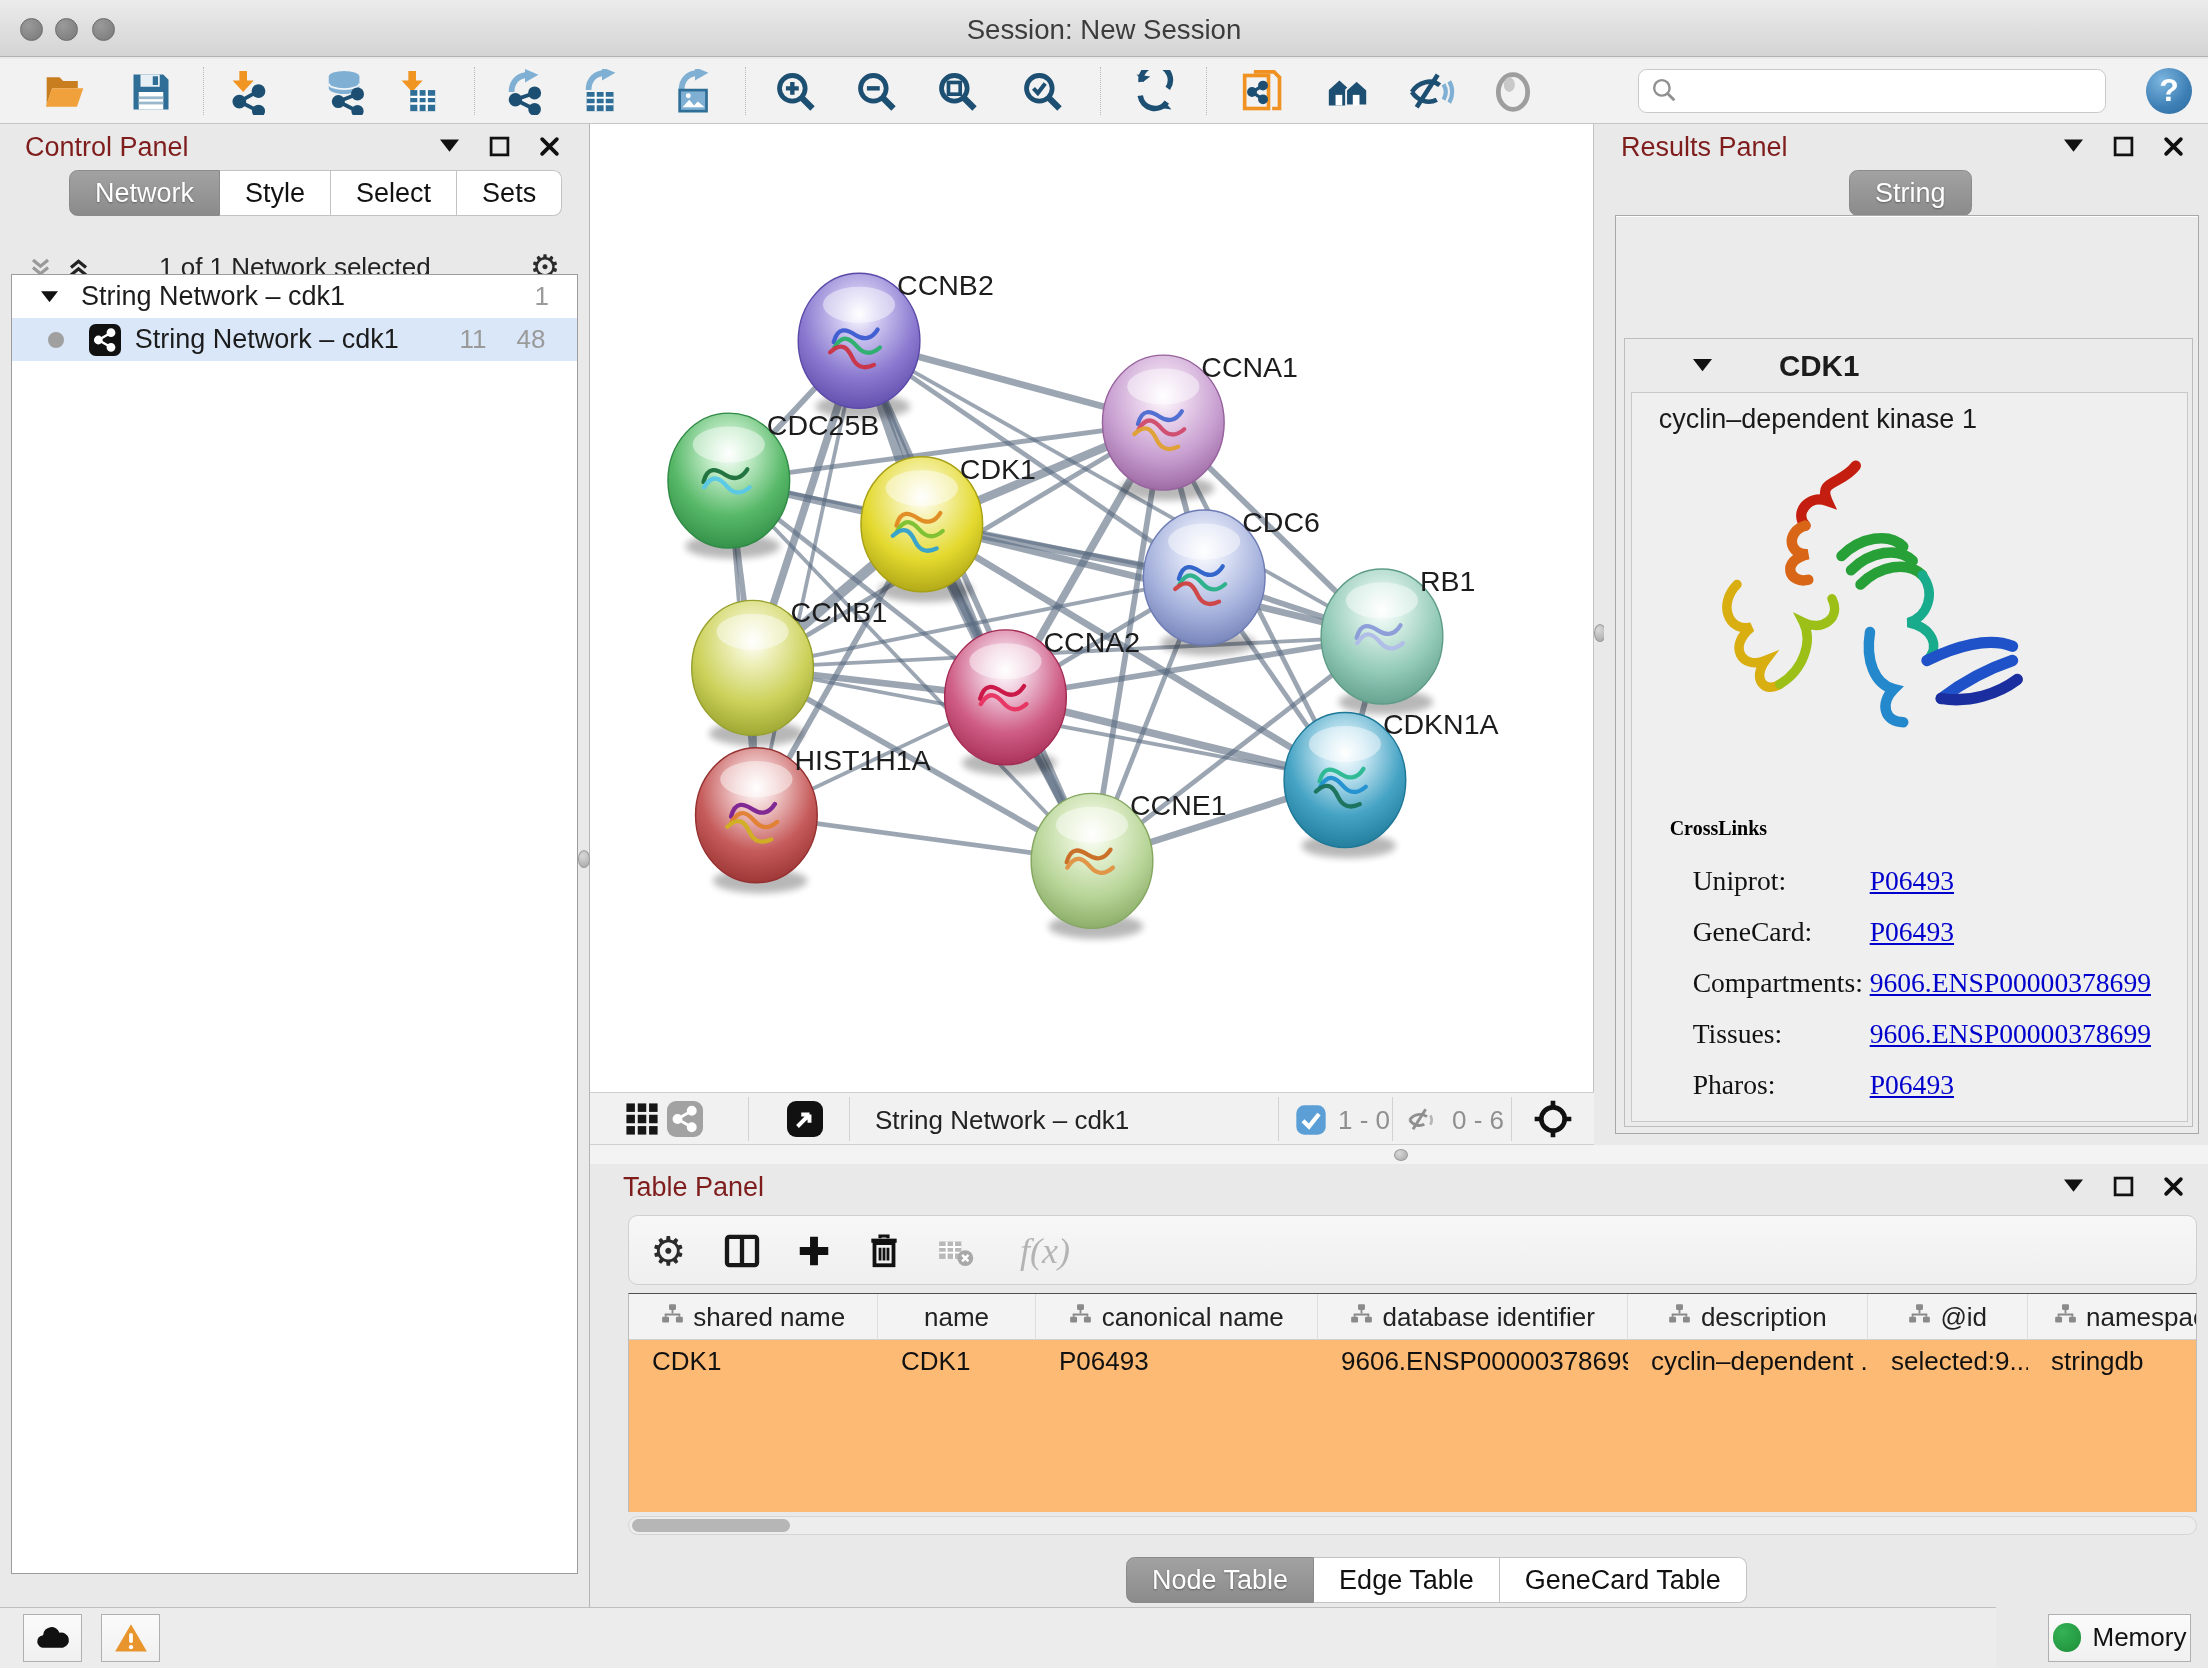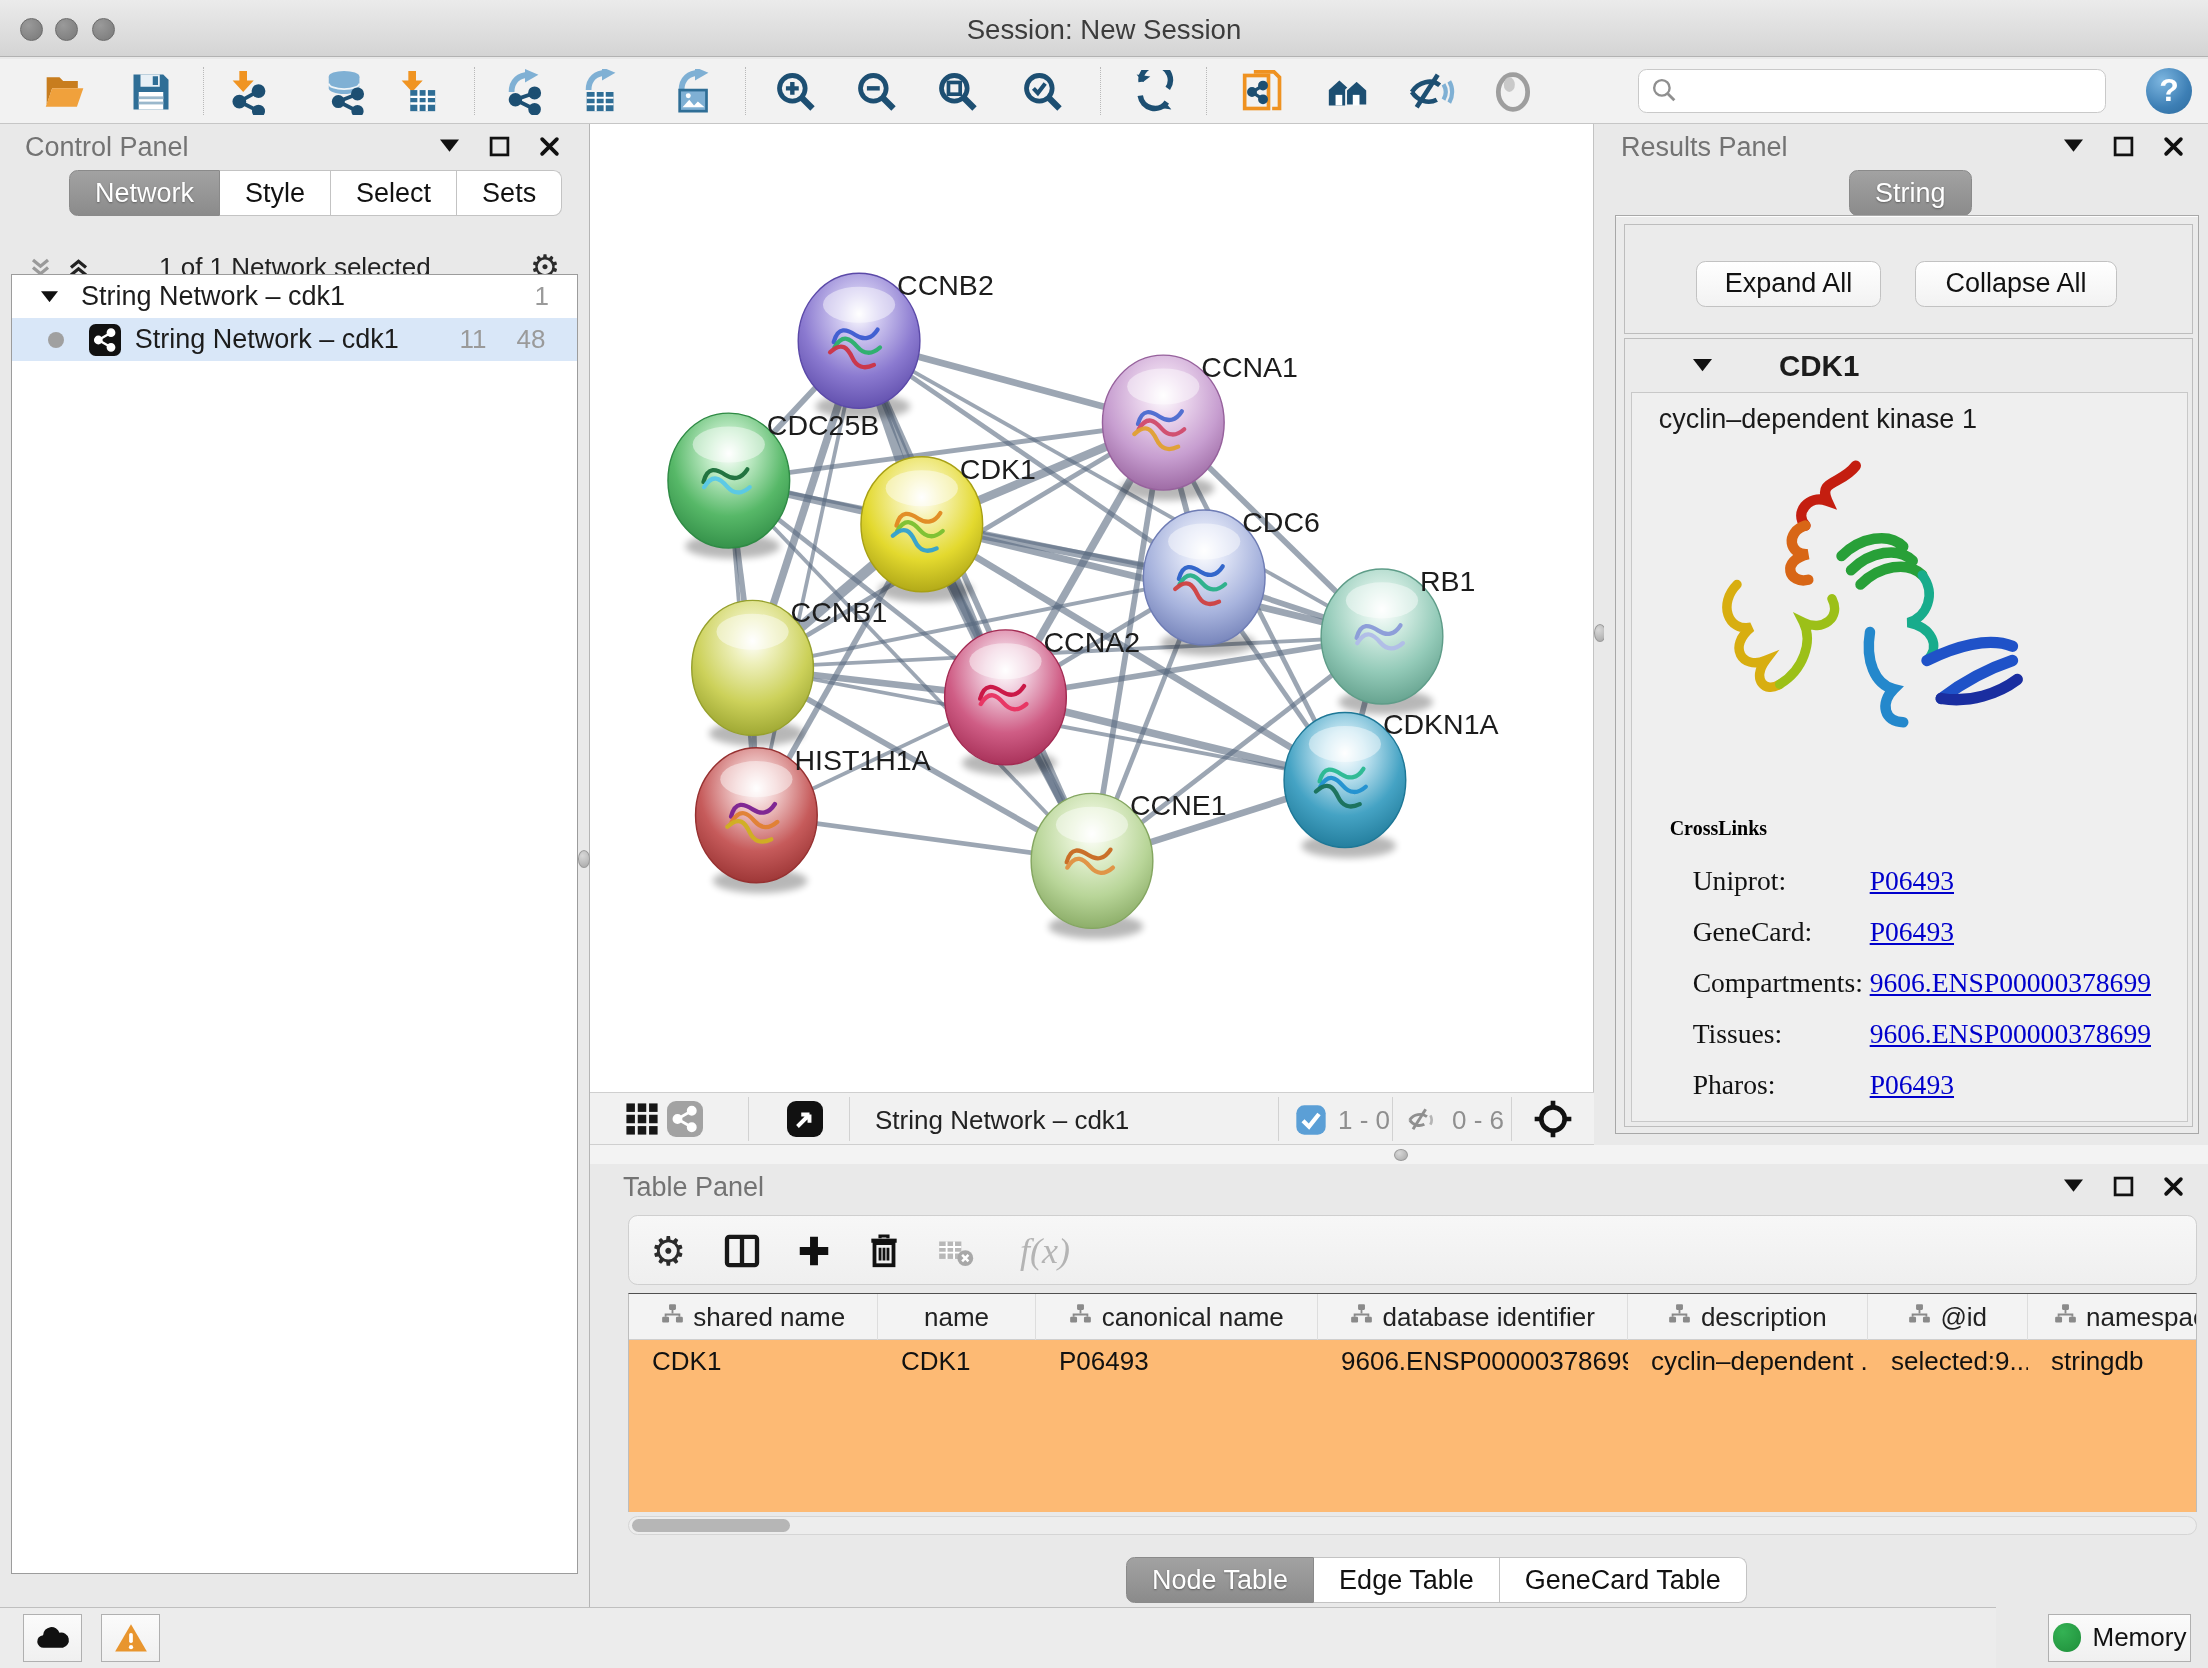--- a/index.html
+++ b/index.html
@@ -23,21 +23,21 @@
     align-items:center; justify-content:center; }
   .tb-sep { position:absolute; top:7.6px; height:48px; border-left:1.9px dotted #b9b9b9; }
   .searchbox { position:absolute; left:1638px; top:9.5px; width:468px; height:44px;
     background:#fff; border:1px solid #c9c9c9; border-radius:8.6px; display:flex; align-items:center; }
   .searchbox input { border:none; outline:none; flex:1; height:38px; font-size:25px;
     font-family:inherit; background:transparent; }
   .help-btn { position:absolute; left:2146px; top:8.6px; width:46px; height:46px; border-radius:50%;
     background:radial-gradient(circle at 35% 28%, #7db6e0, #3d7fb5 60%, #2d6a9c);
     color:#fff; font-size:32px; font-weight:bold; display:flex; align-items:center; justify-content:center; }
   
-  .panel-title { font-size:27px; color:#737373; }
+  .panel-title { font-size:27px; color:#7f1d1d; }
   .panel-btns { position:absolute; display:flex; gap:25px; align-items:center; }
   .pb { width:25px; height:25px; display:flex; align-items:center; justify-content:center; }
   .tabstrip { position:absolute; display:flex; }
   .tab { height:46px; font-size:27px; font-family:inherit; background:#fff; border:1px solid #c3c3c3;
     border-left:none; padding:0 25px; color:#111; display:flex; align-items:center; justify-content:center; }
   .tab:first-child { border-left:1px solid #c3c3c3; border-radius:8.6px 0 0 8.6px; }
   .tab:last-child { border-radius:0 8.6px 8.6px 0; }
   .tab.active { background:linear-gradient(#a2a2a2,#8b8b8b); color:#fff; border-color:#8a8a8a;
     text-shadow:0 1px 1.9px rgba(0,0,0,.35); }
   
@@ -648,24 +648,20 @@
     <span class="pb">
         <svg width="21" height="21" viewBox="0 0 20 20">
           <path d="M3 3l14 14M17 3L3 17" stroke="#111" stroke-width="3.6" stroke-linecap="round"></path>
         </svg>
       </span>
   </div>
   <div class="tabstrip" style="left:245px; top:46px">
     <button class="tab active" style="border-radius:8.6px">String</button>
   </div>
   <div class="rp-outer">
-    <div class="rp-btnbox">
-      <button class="rp-btn" style="left:71px; width:185px">Expand All</button>
-      <button class="rp-btn" style="left:290px; width:202px">Collapse All</button>
-    </div>
     <div class="rp-entry">
       <div class="rp-entry-head">
         <svg width="19" height="12.4" viewBox="0 0 14 9" style="margin-left:68px">
             <path d="M0 0h14L7 9z" fill="#111"></path>
           </svg>
         <span style="margin-left:67px; font-size:29.5px; font-weight:bold">CDK1</span>
       </div>
       <div class="rp-content">
         <div class="rp-desc">cyclin–dependent kinase 1</div>
         <svg style="position:absolute; left:67px; top:49px" width="361" height="323" viewBox="0 0 380 340">

